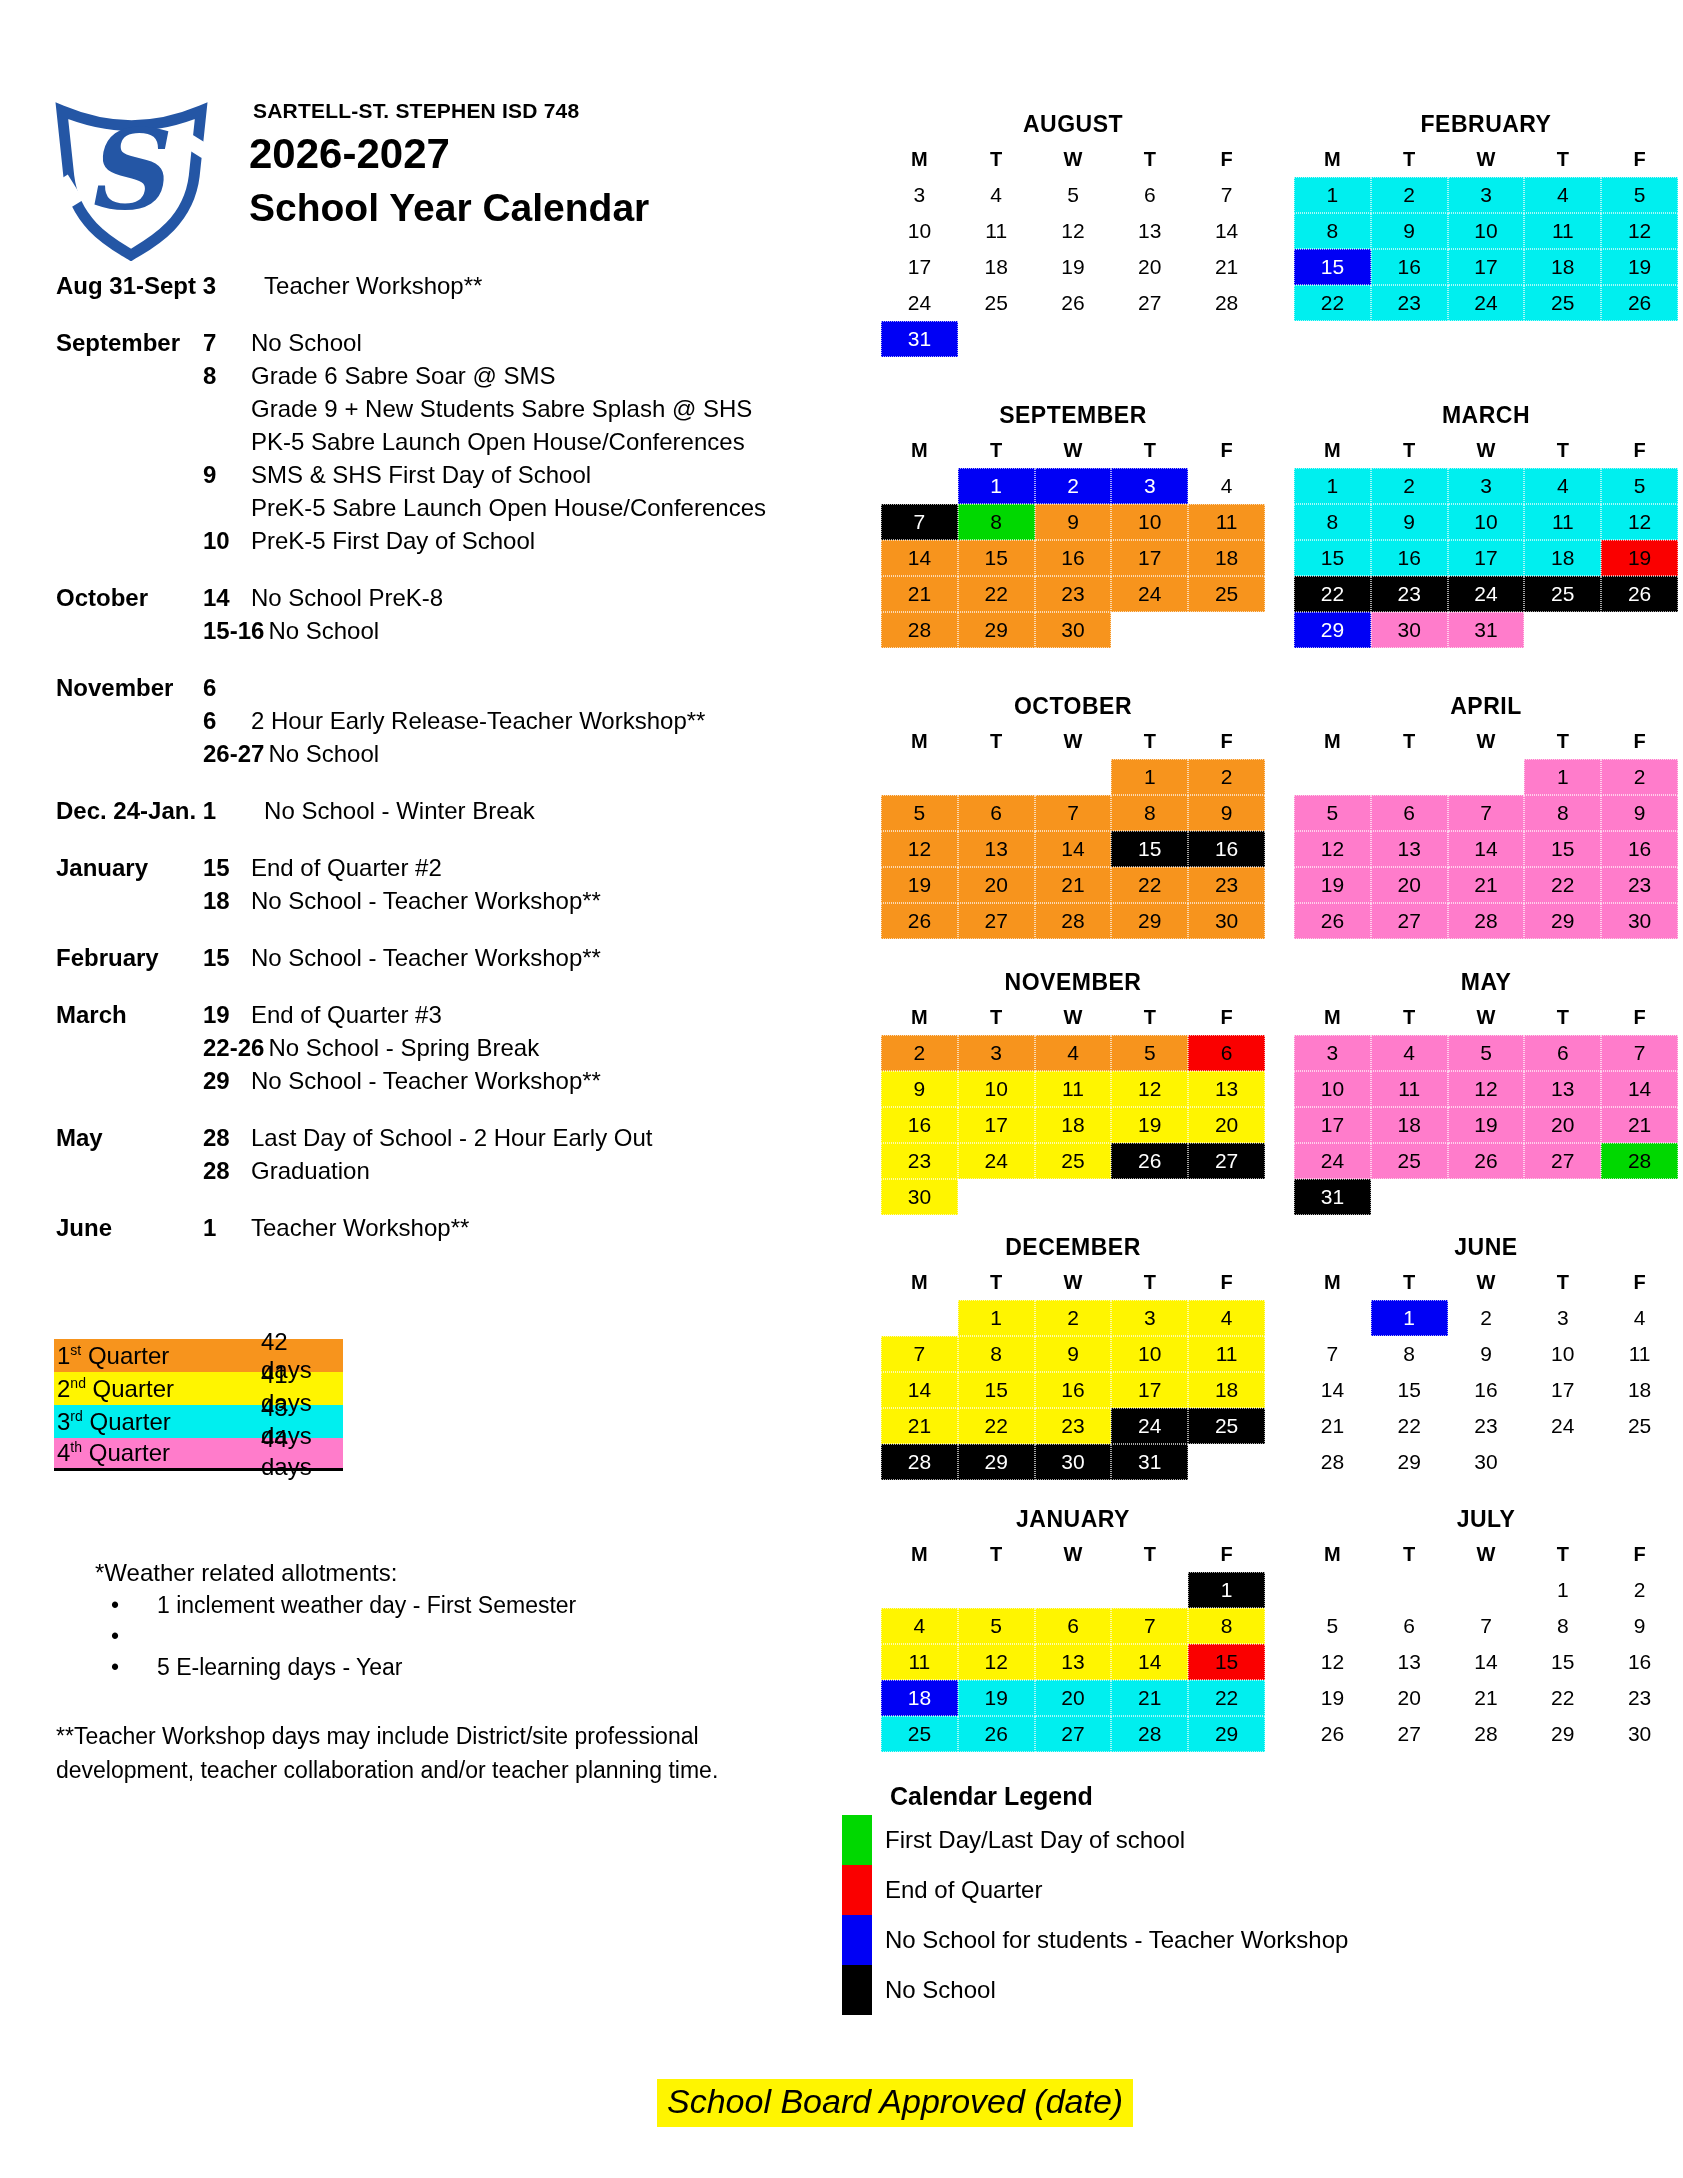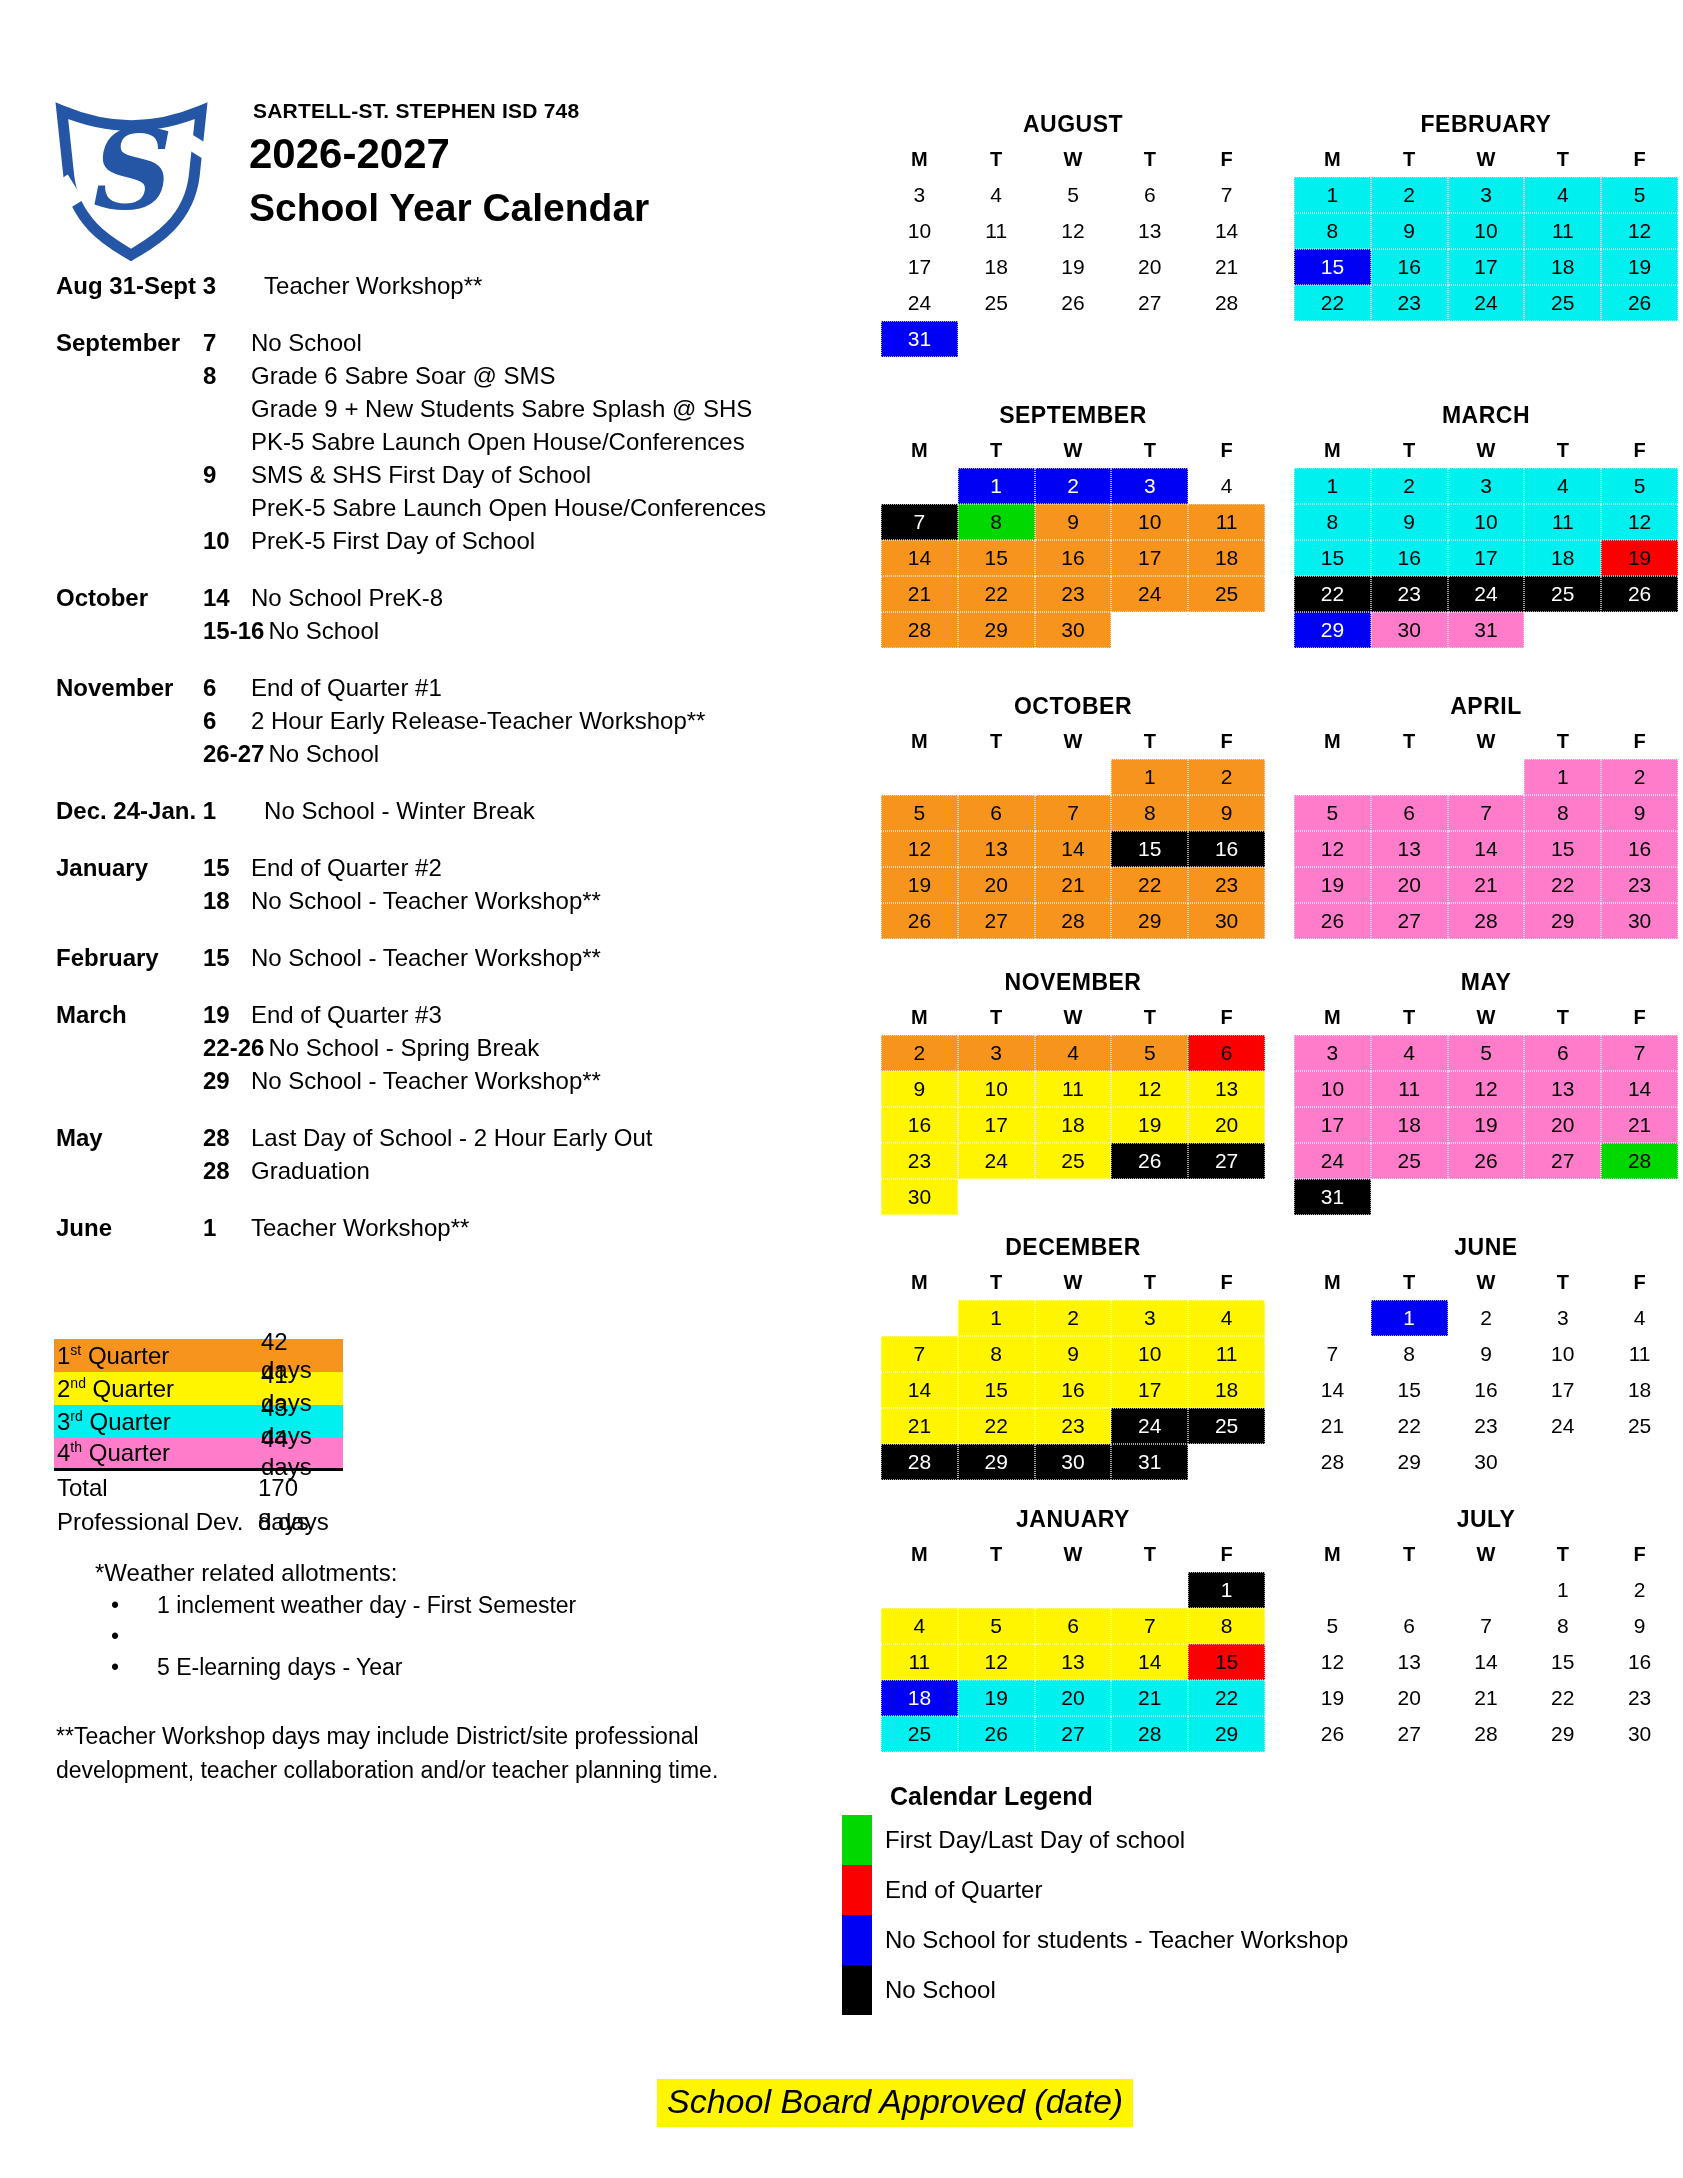--- a/index.html
+++ b/index.html
@@ -132,21 +132,20 @@
         <div class="event-row">
           <span class="ev-month"></span>
           <span class="ev-day">15-16</span>
           <span class="ev-desc">No School</span>
         </div>
       </div>
       <div class="event-group">
         <div class="event-row">
           <span class="ev-month">November</span>
           <span class="ev-day">6</span>
-          <span class="ev-desc">End of Quarter #1</span>
         </div>
         <div class="event-row">
           <span class="ev-month"></span>
           <span class="ev-day">6</span>
           <span class="ev-desc">2 Hour Early Release-Teacher Workshop**</span>
         </div>
         <div class="event-row">
           <span class="ev-month"></span>
           <span class="ev-day">26-27</span>
           <span class="ev-desc">No School</span>
@@ -233,30 +232,20 @@
         <div class="q-inner">
           <span class="q-label">3<sup>rd</sup> Quarter</span>
           <span class="q-days">43 days</span>
         </div>
       </div>
       <div class="q-row q-underline" style="background: rgb(255, 124, 203);">
         <div class="q-inner">
           <span class="q-label">4<sup>th</sup> Quarter</span>
           <span class="q-days">44 days</span>
         </div>
-      </div>
-    </div>
-  <div id="totals">
-      <div class="t-row">
-        <span class="t-label">Total</span>
-        <span class="t-value">170 days</span>
-      </div>
-      <div class="t-row">
-        <span class="t-label">Professional Dev.</span>
-        <span class="t-value">8 days</span>
       </div>
     </div>
 
   <div class="weather">
     <div class="weather-title">*Weather related allotments:</div>
     <div id="bullets">
         <div class="bullet-row">
           <span class="bullet-dot">•</span>
           <span class="bullet-text">1 inclement weather day - First Semester</span>
         </div>

